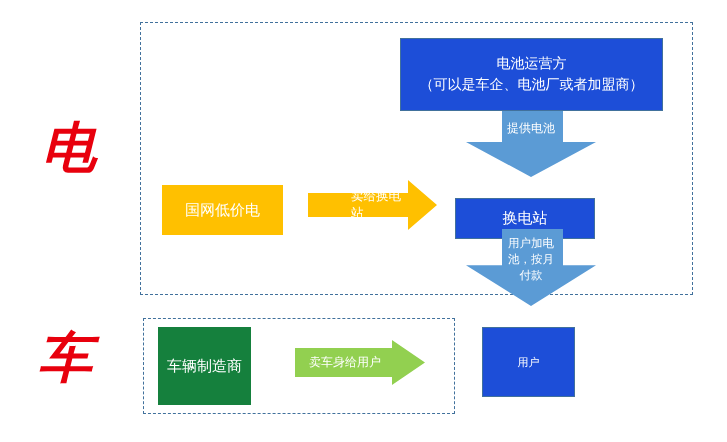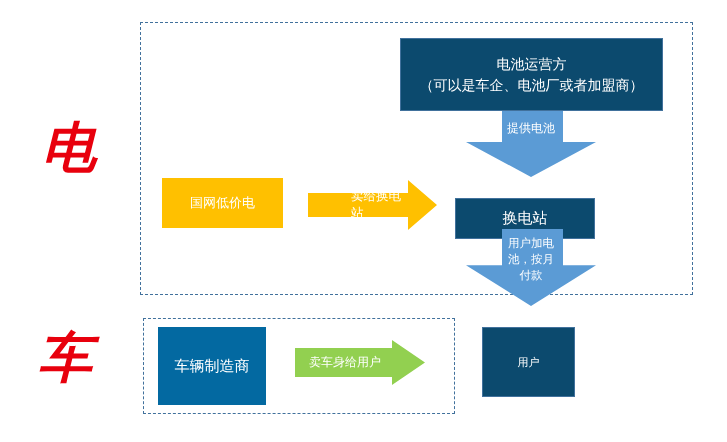--- a/index.html
+++ b/index.html
@@ -13,26 +13,26 @@
   .label-vehicle{left:38px;top:330px;}
 
   
   .dashed-frame{position:absolute;border:1px dashed #41719C;background:transparent;}
   .frame-electric{left:140px;top:22px;width:551px;height:271px;}
   .frame-vehicle{left:143px;top:318px;width:310px;height:94px;}
 
   
   .box{position:absolute;display:flex;flex-direction:column;align-items:center;
     justify-content:center;text-align:center;color:#ffffff;box-sizing:border-box;}
-  .box-blue{background:#0c4a6e;border:1px solid #41719C;}
+  .box-blue{background:#1d4ed8;border:1px solid #41719C;font-family:Liberation Mono, monospace;}
   .box-operator{left:400px;top:38px;width:263px;height:73px;font-size:14px;line-height:21px;}
   .box-swap{left:455px;top:198px;width:140px;height:41px;font-size:15px;}
   .box-user{left:482px;top:327px;width:93px;height:70px;font-size:11px;}
-  .box-grid{left:162px;top:178px;width:121px;height:50px;background:#FFC000;font-size:13px;}
-  .box-manufacturer{left:158px;top:327px;width:108px;height:78px;background:#0369a1;font-size:15px;}
+  .box-grid{left:162px;top:185px;width:121px;height:50px;background:#FFC000;font-size:15px;}
+  .box-manufacturer{left:158px;top:327px;width:93px;height:78px;background:#15803d;font-size:15px;}
 
   
   .arrow-down{position:absolute;background:#5B9BD5;color:#ffffff;text-align:center;z-index:3;}
   .arrow-provide{left:466px;top:111px;width:130px;height:66px;
     clip-path:polygon(27.7% 0,74.6% 0,74.6% 47%,100% 47%,50% 100%,0 47%,27.7% 47%);
     font-size:12px;padding-top:9px;box-sizing:border-box;}
   .arrow-pay{left:466px;top:229px;width:130px;height:77px;
     clip-path:polygon(27.7% 0,74.6% 0,74.6% 47%,100% 47%,50% 100%,0 47%,27.7% 47%);
     font-size:11.5px;line-height:16px;padding-top:6px;box-sizing:border-box;}
   .arrow-pay span{display:block;}

